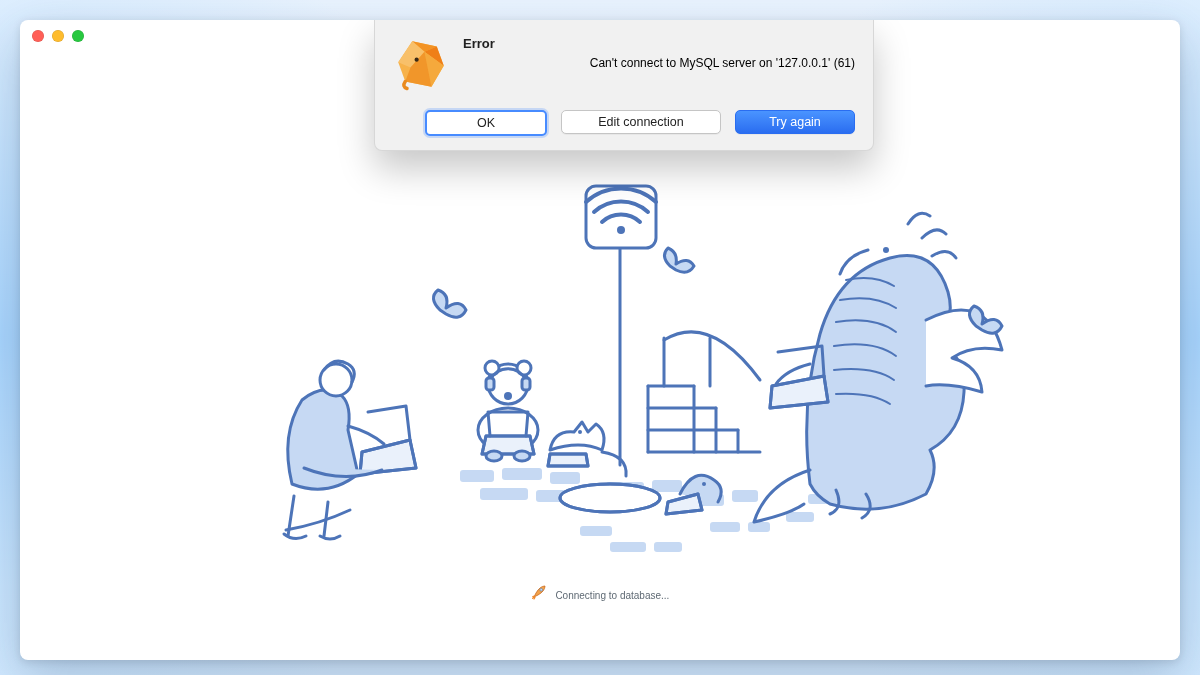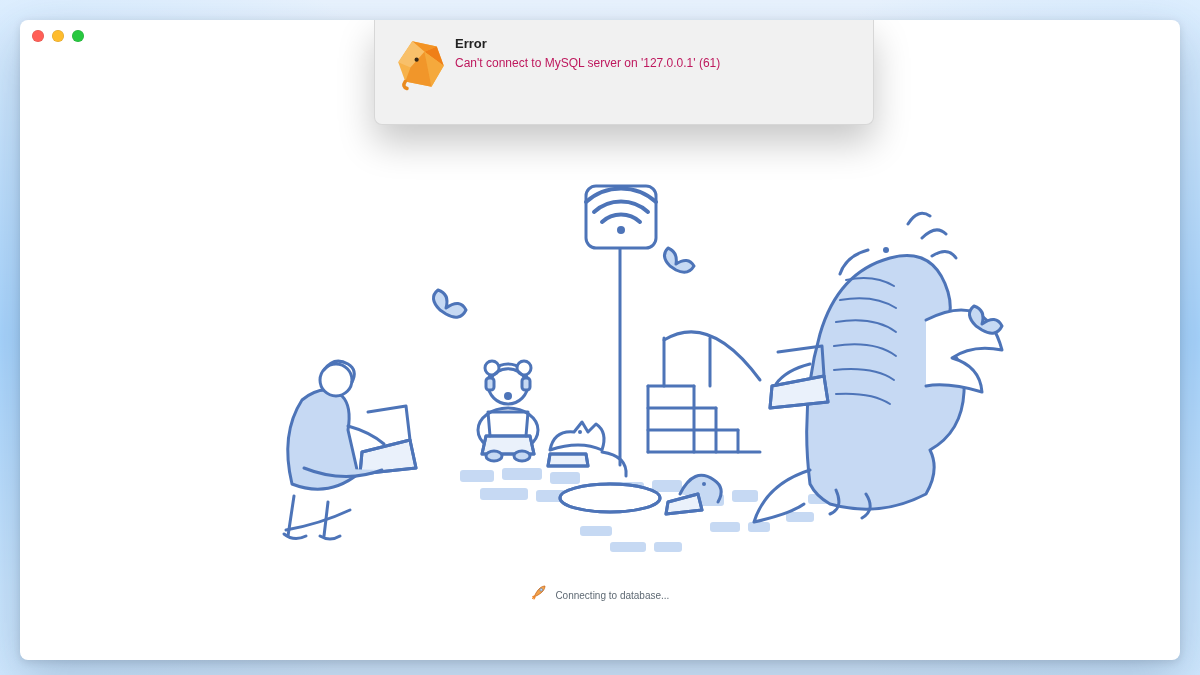--- a/index.html
+++ b/index.html
@@ -92,38 +92,39 @@
     background: #f1f1f1;
     border: 1px solid #d7d7d7;
     border-top: none;
     border-radius: 0 0 8px 8px;
     box-shadow: 0 18px 36px rgba(0,0,0,.22);
     padding: 16px 18px 14px 18px;
     box-sizing: border-box;
   }
   .alert-body {
     display: flex;
-    gap: 6px;
+    gap: 14px;
     margin-bottom: 18px;
   }
   .alert-icon {
     width: 56px; height: 56px;
     flex: 0 0 56px;
   }
   .alert-text { flex: 1; }
   .alert-title {
     font-weight: 700;
     font-size: 13px;
     margin-bottom: 4px;
     color: #222;
   }
   .alert-msg {
     font-size: 12px;
-    color: #be185d;
+    color: #000000;
     line-height: 1.35;
+    text-align: right;
   }
 
   .alert-buttons {
     display: flex;
     justify-content: flex-end;
     gap: 14px;
     padding-left: 70px;
   }
   .btn {
     display: inline-flex;
@@ -335,16 +336,27 @@
             <polygon points="20,36 14,52 44,58 36,18" fill="#f1962a"></polygon>
             <circle cx="27" cy="27" r="2.4" fill="#3a2a16"></circle>
             <path d="M14,52 q-4,6 2,8" stroke="#e98a1f" stroke-width="4" stroke-linecap="round" fill="none"></path>
           </svg>
         </div>
         <div class="alert-text">
           <div class="alert-title">Error</div>
           <div class="alert-msg">Can't connect to MySQL server on '127.0.0.1' (61)</div>
         </div>
       </div>
+      <div class="alert-buttons">
+        <div class="btn btn-default">
+          <span>OK</span>
+        </div>
+        <div class="btn btn-edit">
+          <span>Edit connection</span>
+        </div>
+        <div class="btn btn-primary">
+          <span>Try again</span>
+        </div>
+      </div>
     </div>
 
   </div>
 </div>
 
 </body></html>

